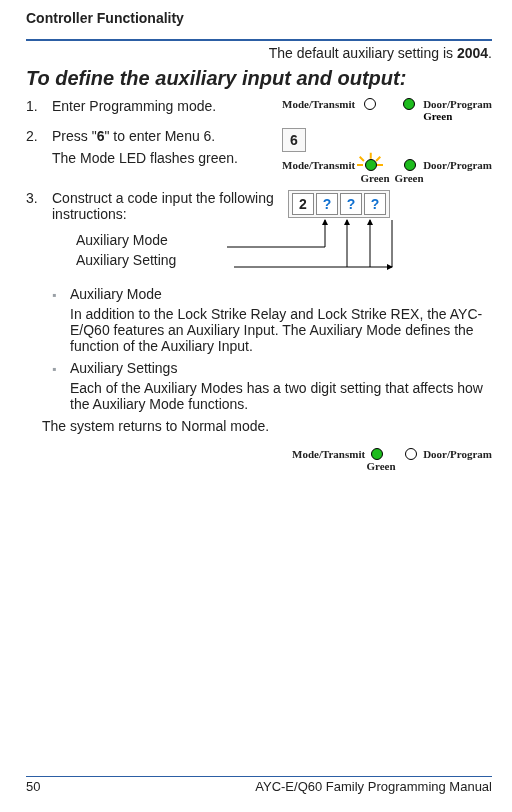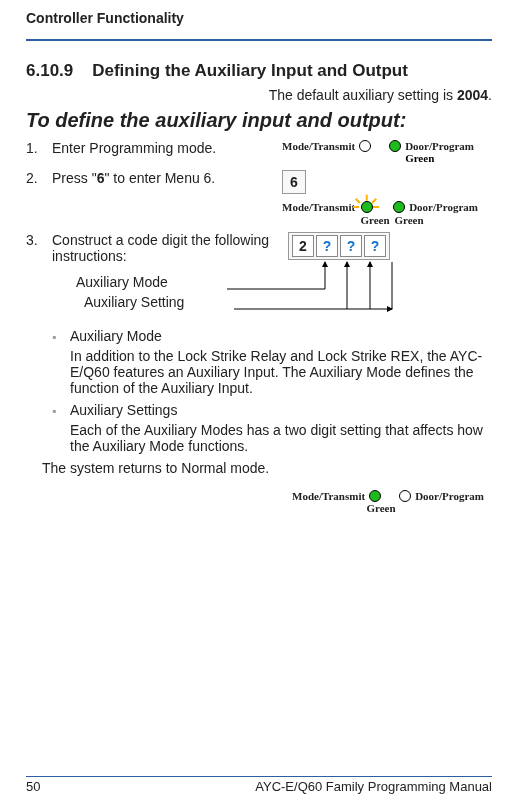--- a/index.html
+++ b/index.html
@@ -45,20 +45,21 @@
   .step-body { flex: 1 1 auto; }
   .step-right { flex: 0 0 210px; position: relative; }
 
   .led-row {
     font-family: "Times New Roman", serif;
     font-size: 11px;
     font-weight: bold;
     display: flex;
     align-items: flex-start;
     gap: 4px;
+    justify-content: space-between;
   }
   .led-row .lbl-left { text-align: right; }
   .led-row .lbl-right { text-align: left; }
   .led {
     width: 12px; height: 12px; border-radius: 50%;
     border: 1.2px solid #000; display: inline-block; box-sizing: border-box;
     flex: 0 0 12px;
   }
   .led.green { background: #1dbb1d; }
   .sub-green {
@@ -97,24 +98,20 @@
     border-top: 1px solid #2c5ea4; padding-top: 2px;
   }
   svg.callout { position: absolute; overflow: visible; }
 </style>
 </head>
 <body>
 
 <div class="page">
   <div class="running-head">Controller Functionality</div>
 
-  <h2 class="section-title">
-    <span>6.10.9</span>&nbsp;&nbsp;&nbsp;
-    <span>Defining the Auxiliary Input and Output</span>
-  </h2>
 
   <div class="intro-line">
     <span>The default auxiliary setting is </span><b>2004</b><span>.</span>
   </div>
 
   <div class="sub-head">To define the auxiliary input and output:</div>
 
   <ol class="steps">
 
     <li>
@@ -132,20 +129,21 @@
           </div>
         </div>
       </div>
     </li>
 
     <li>
       <div class="step-num">2.</div>
       <div class="step-body">
         <span>Press "</span><b>6</b><span>" to enter Menu 6.</span>
         <div style="height:6px"></div>
+        <div>The Mode LED flashes green.</div>
       </div>
       <div class="step-right">
         <div style="margin-bottom:6px;">
           <span class="keycap">6</span>
         </div>
         <div class="led-row">
           <span class="lbl-left" style="align-self:center">Mode/Transmit</span>
           <span class="flash-wrap">
             <span class="spark" style="top:-3px;left:5px;transform:rotate(90deg)"></span>
             <span class="spark" style="top:6px;left:-6px"></span>
@@ -162,24 +160,24 @@
           <span style="width:76px"></span>
           <span style="width:34px; text-align:center">Green</span>
           <span style="width:34px; text-align:center">Green</span>
         </div>
       </div>
     </li>
 
     <li style="position:relative;">
       <div class="step-num">3.</div>
       <div class="step-body">
-        <div>Construct a code digit the following instructions:</div>
+        <div>Construct a code input the following instructions:</div>
         <div style="height:10px"></div>
         <div style="margin-left:24px">Auxiliary Mode</div>
-        <div style="margin-left:32px; margin-top:4px">Auxiliary Setting</div>
+        <div style="margin-left:24px; margin-top:4px">Auxiliary Setting</div>
       </div>
       <div class="step-right" style="flex:0 0 210px">
         <div style="position:relative; height:90px;">
           <span class="keygroup" style="position:absolute; top:0; left:6px;">
             <span class="cell">2</span>
             <span class="cell q">?</span>
             <span class="cell q">?</span>
             <span class="cell q">?</span>
           </span>
           <svg class="callout" style="top:0;left:-110px" width="260" height="92">

